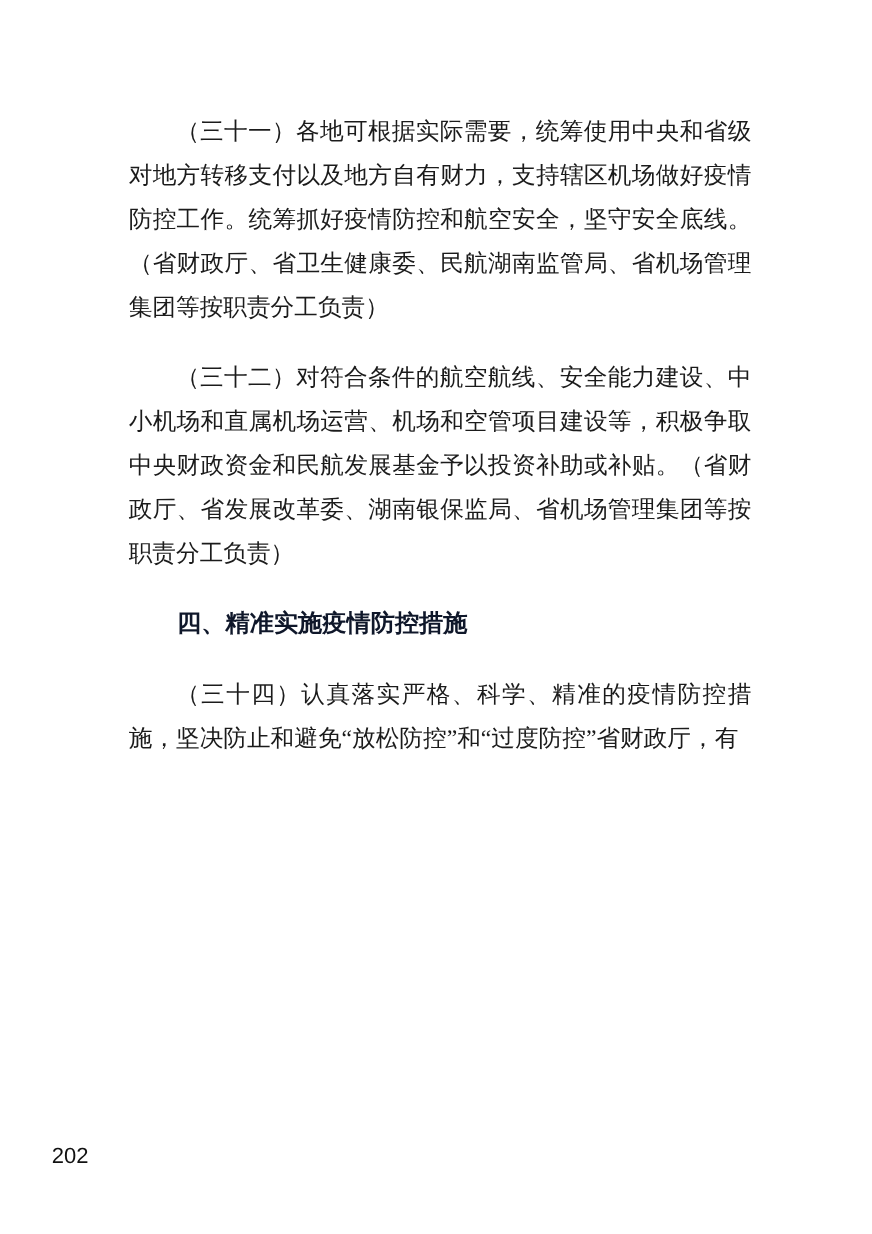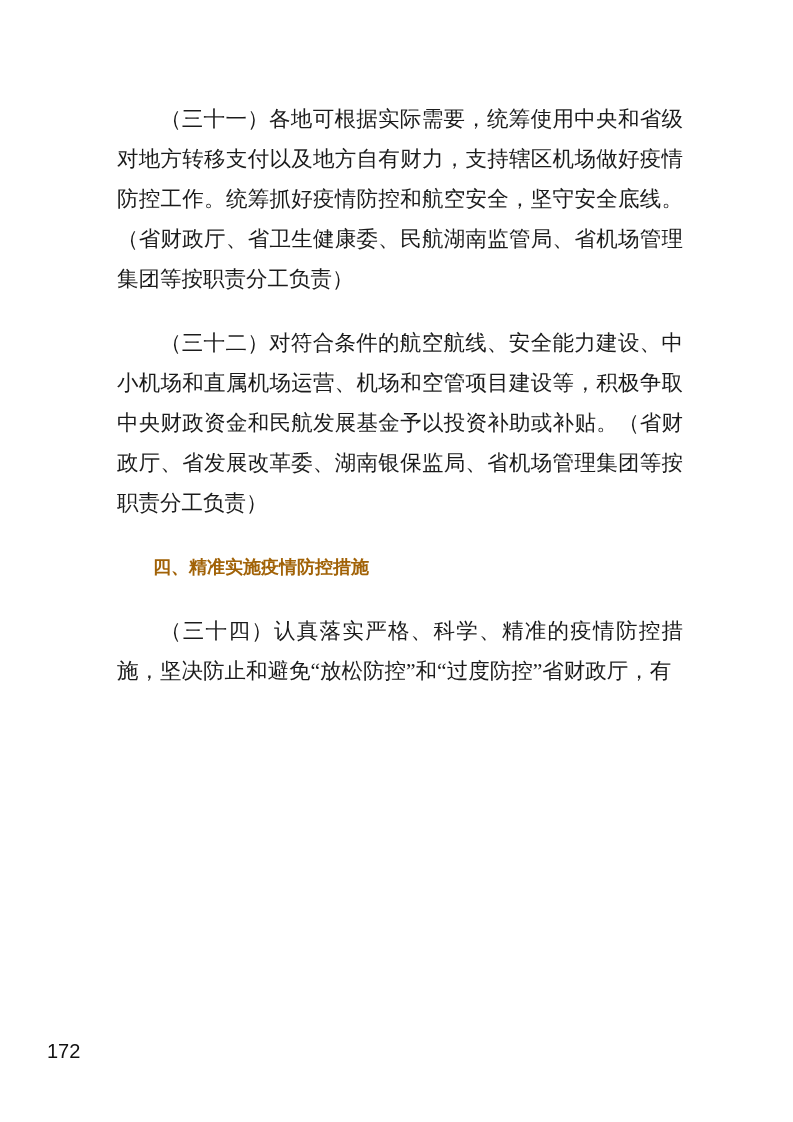--- a/index.html
+++ b/index.html
@@ -35,23 +35,23 @@
   .text-body p.body-paragraph {
     margin: 0 0 24px 0;
     text-indent: 2em;
     font-weight: 400;
   }
   .text-body h2.section-heading {
     margin: 0 0 24px 0;
     text-indent: 2em;
     font-family: Liberation Sans, sans-serif;
     font-weight: 700;
-    font-size: 18px;
+    font-size: 22px;
     line-height: 40px;
-    color: #a16207;
+    color: #0f172a;
   }
   .page-number {
     position: absolute;
     left: 47px;
     top: 1039px;
     font-family: "Liberation Sans", sans-serif;
     font-size: 20px;
     line-height: 24px;
     color: #111111;
   }
@@ -67,15 +67,15 @@
 
     <p class="body-paragraph">（三十二）对符合条件的航空航线、安全能力建设、中小机场和直属机场运营、机场和空管项目建设等，积极争取中央财政资金和民航发展基金予以投资补助或补贴。（省财政厅、省发展改革委、湖南银保监局、省机场管理集团等按职责分工负责）</p>
 
 
     <h2 class="section-heading">四、精准实施疫情防控措施</h2>
 
     <p class="body-paragraph">（三十四）认真落实严格、科学、精准的疫情防控措施，坚决防止和避免“放松防控”和“过度防控”省财政厅，有</p>
 
   </div>
 
-  <div class="page-number">172</div>
+  <div class="page-number">202</div>
 
 </div>
 
 </body></html>

